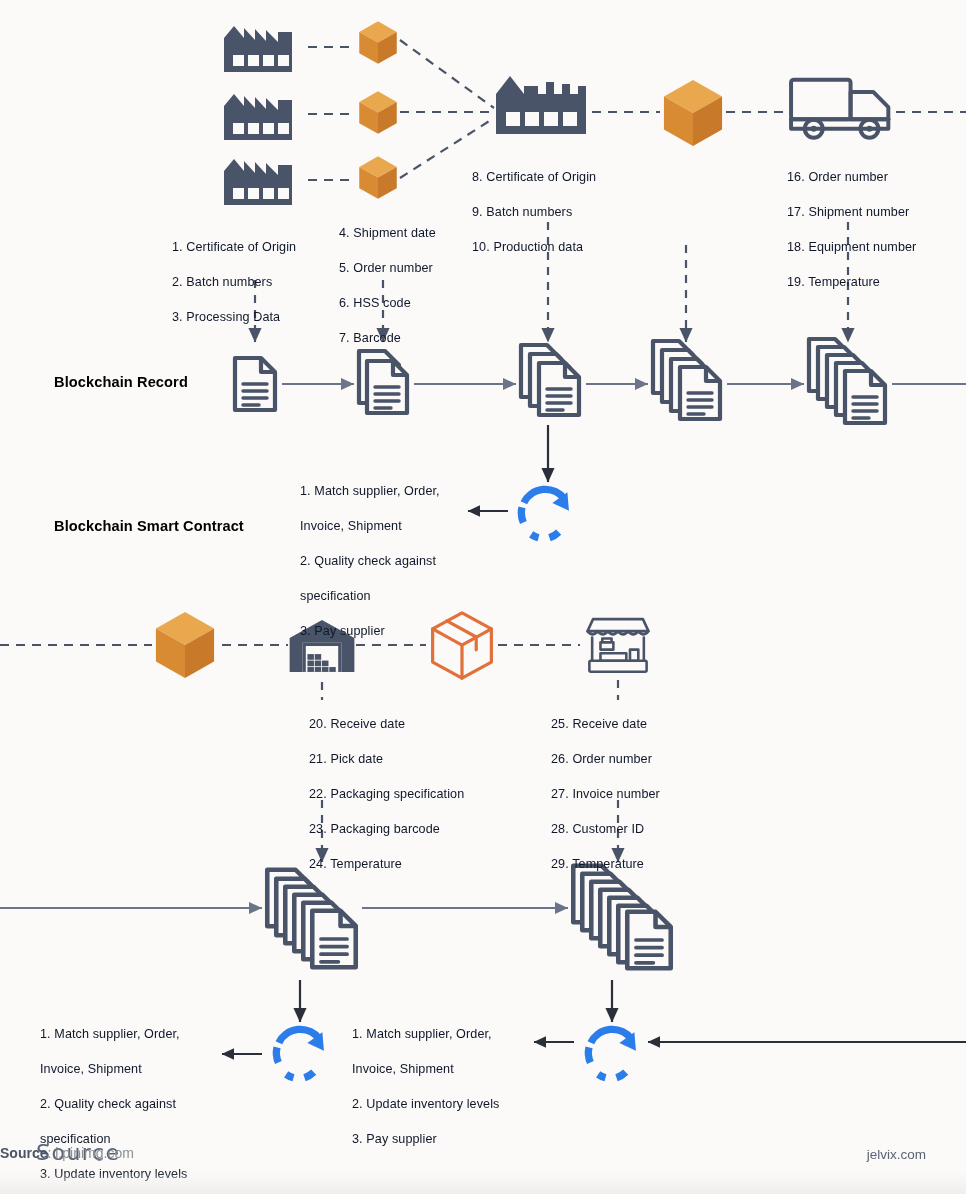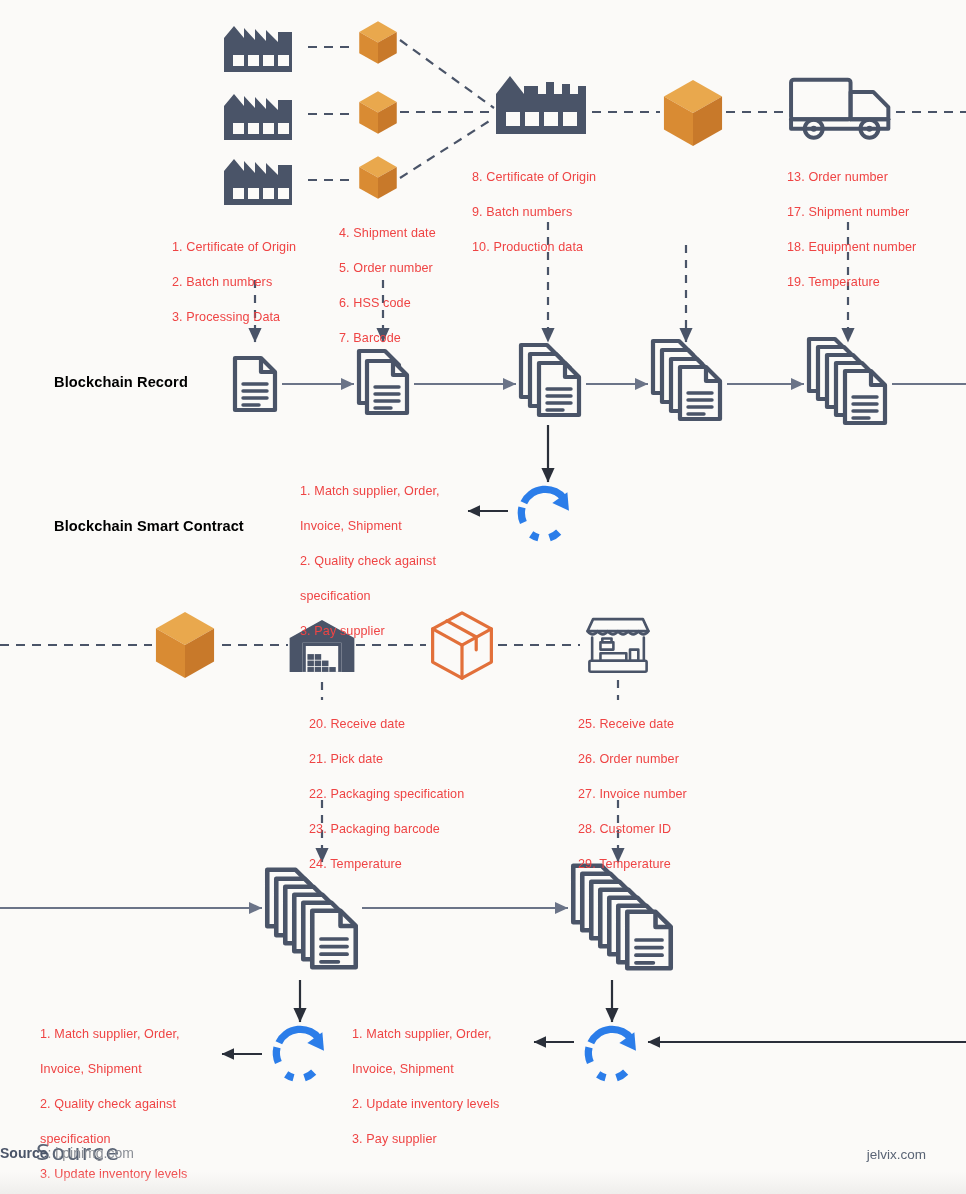--- a/index.html
+++ b/index.html
@@ -10,21 +10,21 @@
     color:#4a5468;
     position:relative;
     overflow:hidden;
   }
   .canvas{position:absolute;inset:0;}
   svg.layer{position:absolute;left:0;top:0;width:966px;height:1194px;pointer-events:none;}
   .lbl{
     position:absolute;
     font-size:12.6px;
     line-height:17.4px;
-    color:#ef4444;
+    color:#0f172a;
     font-weight:400;
     white-space:pre-line;
     letter-spacing:.1px;
   }
   .rowlabel{
     position:absolute;
     font-size:14.6px;
     font-weight:bold;
     color:#000000;
     letter-spacing:.1px;
@@ -364,35 +364,35 @@
   </div>
 
   <div class="lbl" style="left:472px;top:152px;">
     <div>8. Certificate of Origin</div>
     <div>9. Batch numbers</div>
     <div>10. Production data</div>
   </div>
 
 
   <div class="lbl" style="left:787px;top:152px;">
-    <div>13. Order number</div>
+    <div>16. Order number</div>
     <div>17. Shipment number</div>
     <div>18. Equipment number</div>
     <div>19. Temperature</div>
   </div>
 
   <div class="lbl" style="left:272px;top:699px;margin-left:37px;">
     <div>20. Receive date</div>
     <div>21. Pick date</div>
     <div>22. Packaging specification</div>
     <div>23. Packaging barcode</div>
     <div>24. Temperature</div>
   </div>
 
-  <div class="lbl" style="left:551px;top:699px;margin-left:27px;">
+  <div class="lbl" style="left:551px;top:699px;">
     <div>25. Receive date</div>
     <div>26. Order number</div>
     <div>27. Invoice number</div>
     <div>28. Customer ID</div>
     <div>29. Temperature</div>
   </div>
 
   <div class="lbl" style="left:300px;top:466px;width:170px;">
     <div>1. Match supplier, Order,</div>
     <div>Invoice, Shipment</div>

